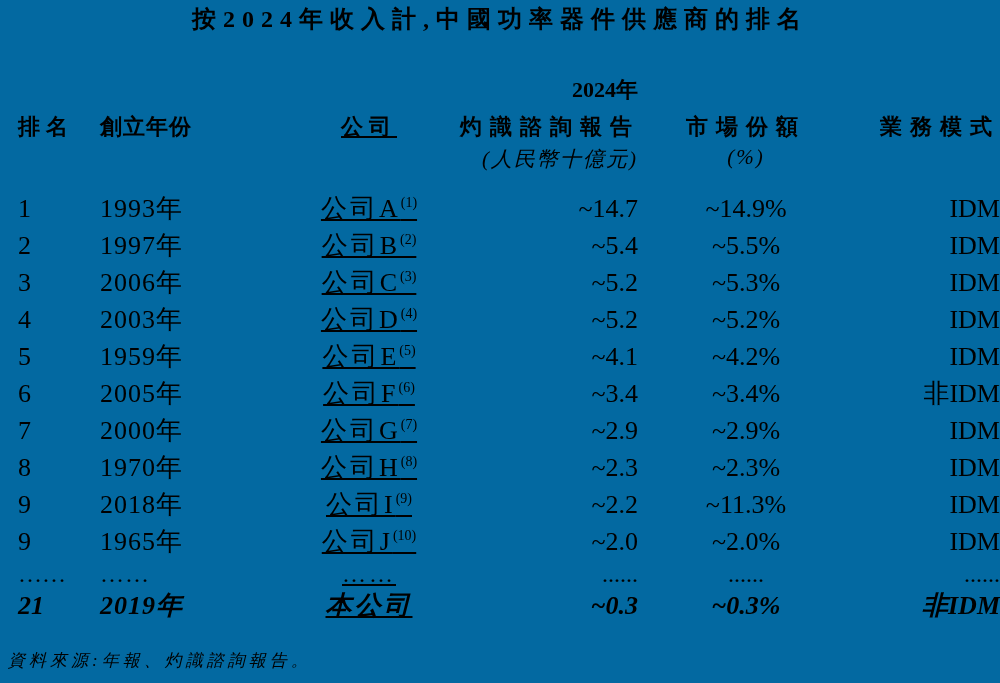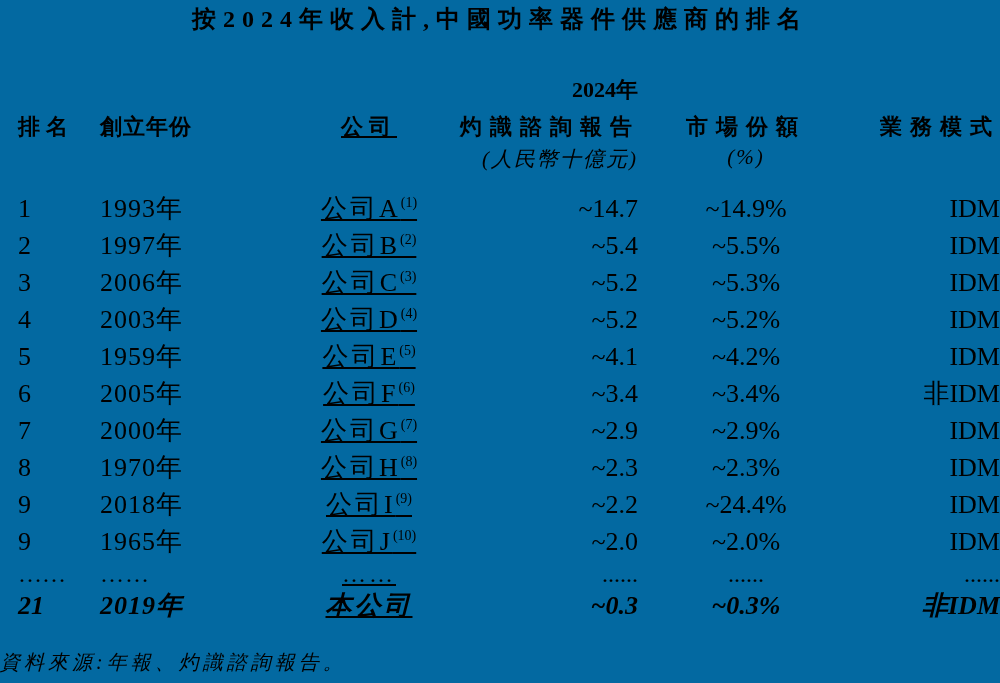--- a/index.html
+++ b/index.html
@@ -87,23 +87,23 @@
     font-size: 24px;
     vertical-align: middle;
   }
   tr.self-row td {
     height: 34px;
     font-weight: bold;
     font-style: italic;
   }
   .source-note {
     margin-top: 26px;
-    padding-left: 0;
+    padding-left: 8px;
     font-style: italic;
-    font-size: 20px;
+    font-size: 17px;
     letter-spacing: 4px;
   }
 </style>
 </head>
 <body>
 
 <div class="page">
 
   <h1 class="title">按2024年收入計,中國功率器件供應商的排名</h1>
 
@@ -205,21 +205,21 @@
         <td class="c-company"><span>公司H</span><sup class="note">(8)</sup></td>
         <td class="c-revenue">~2.3</td>
         <td class="c-share">~2.3%</td>
         <td class="c-model">IDM</td>
       </tr>
       <tr>
         <td class="c-rank">9</td>
         <td class="c-founded">2018年</td>
         <td class="c-company"><span>公司I</span><sup class="note">(9)</sup></td>
         <td class="c-revenue">~2.2</td>
-        <td class="c-share">~24.4%</td>
+        <td class="c-share">~11.3%</td>
         <td class="c-model">IDM</td>
       </tr>
       <tr>
         <td class="c-rank">9</td>
         <td class="c-founded">1965年</td>
         <td class="c-company"><span>公司J</span><sup class="note">(10)</sup></td>
         <td class="c-revenue">~2.0</td>
         <td class="c-share">~2.0%</td>
         <td class="c-model">IDM</td>
       </tr>

